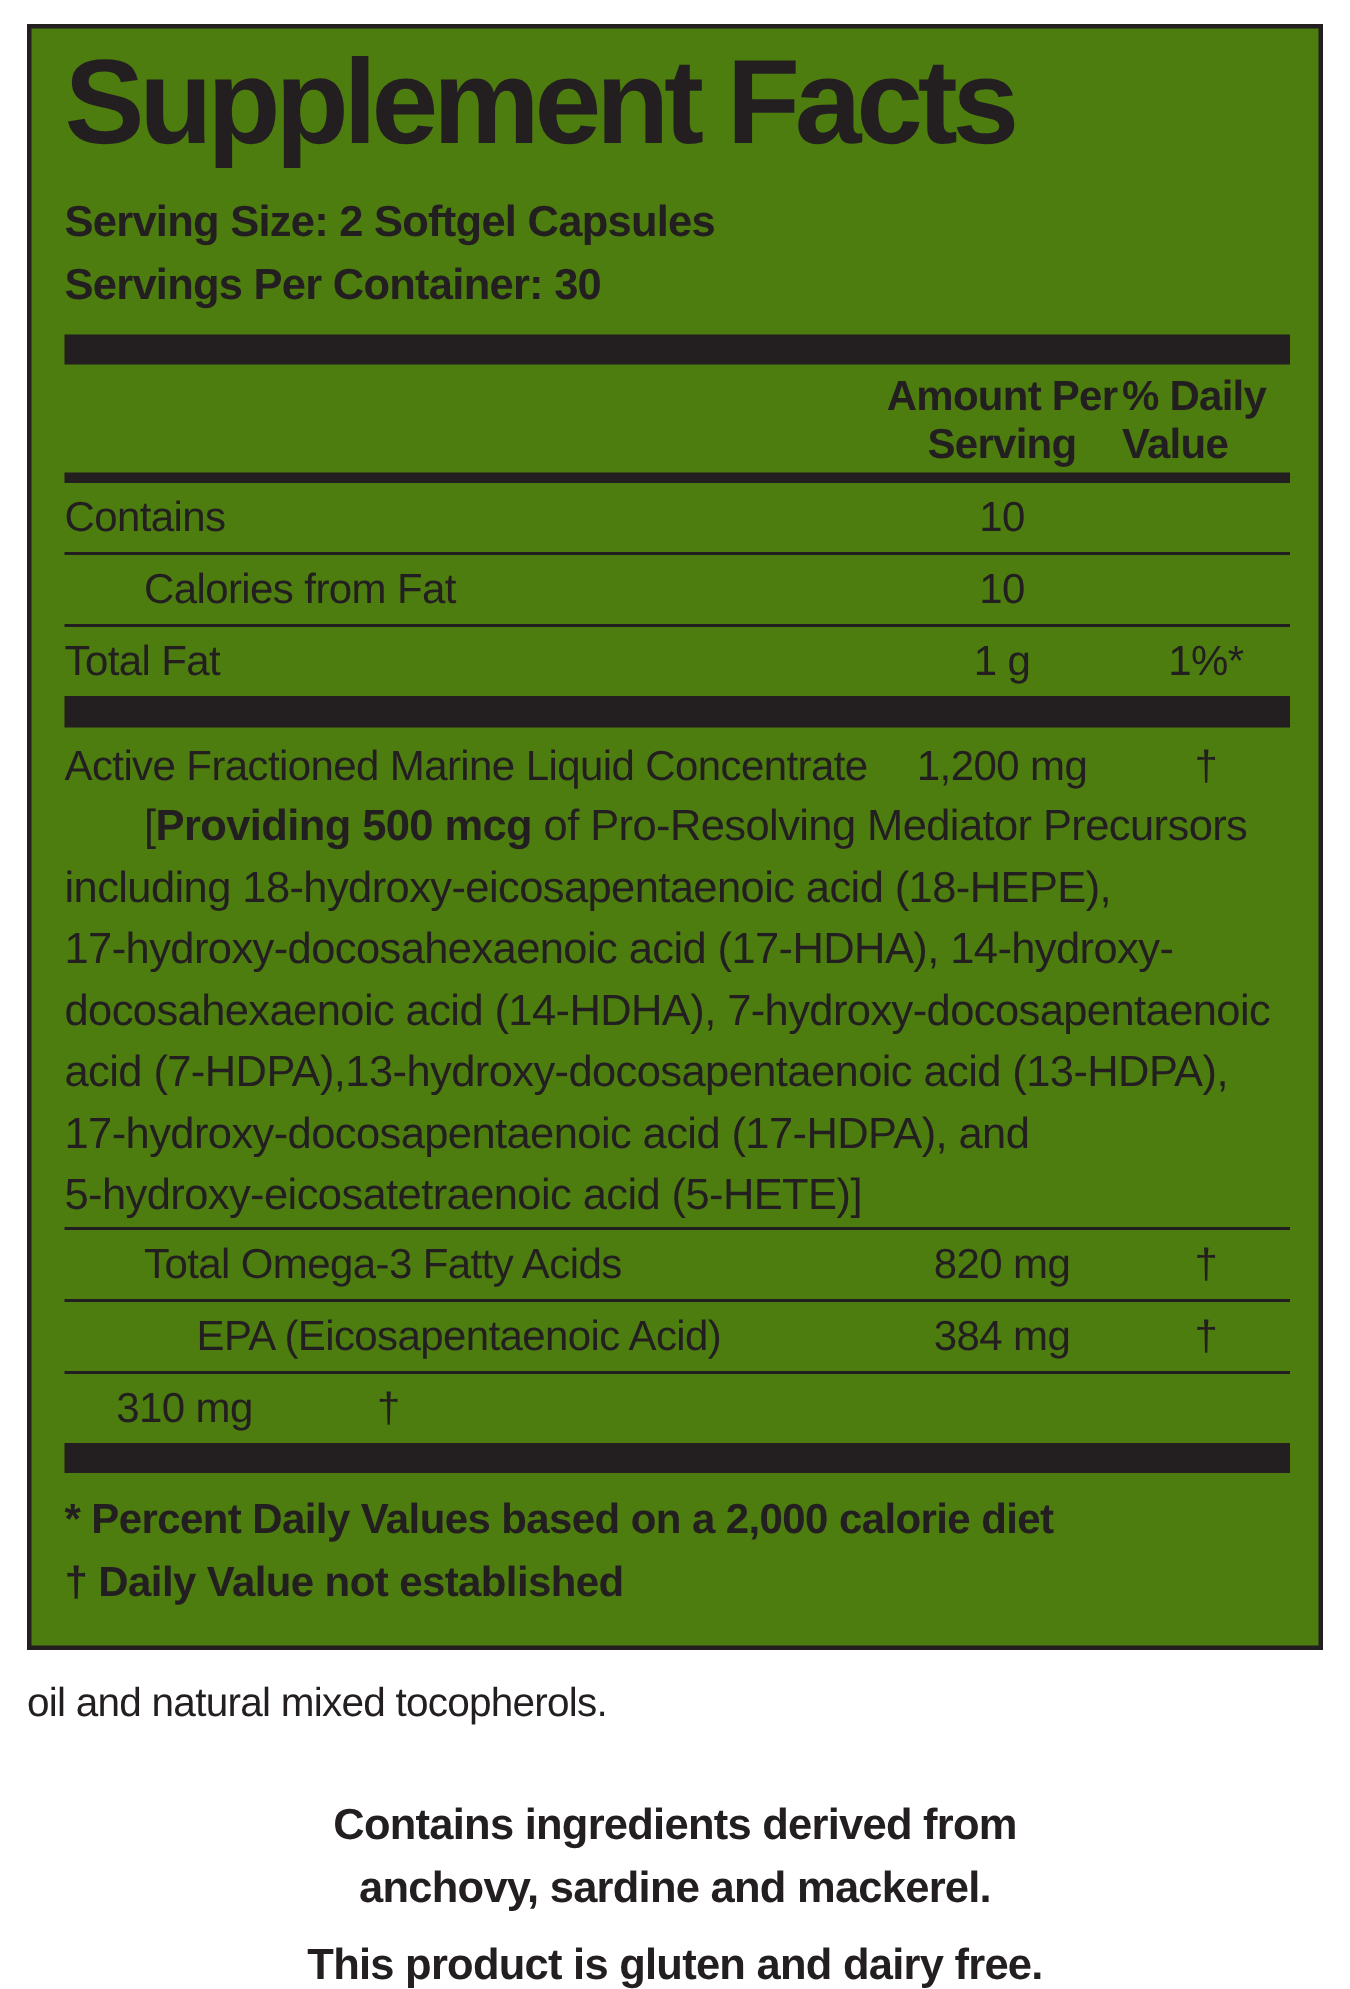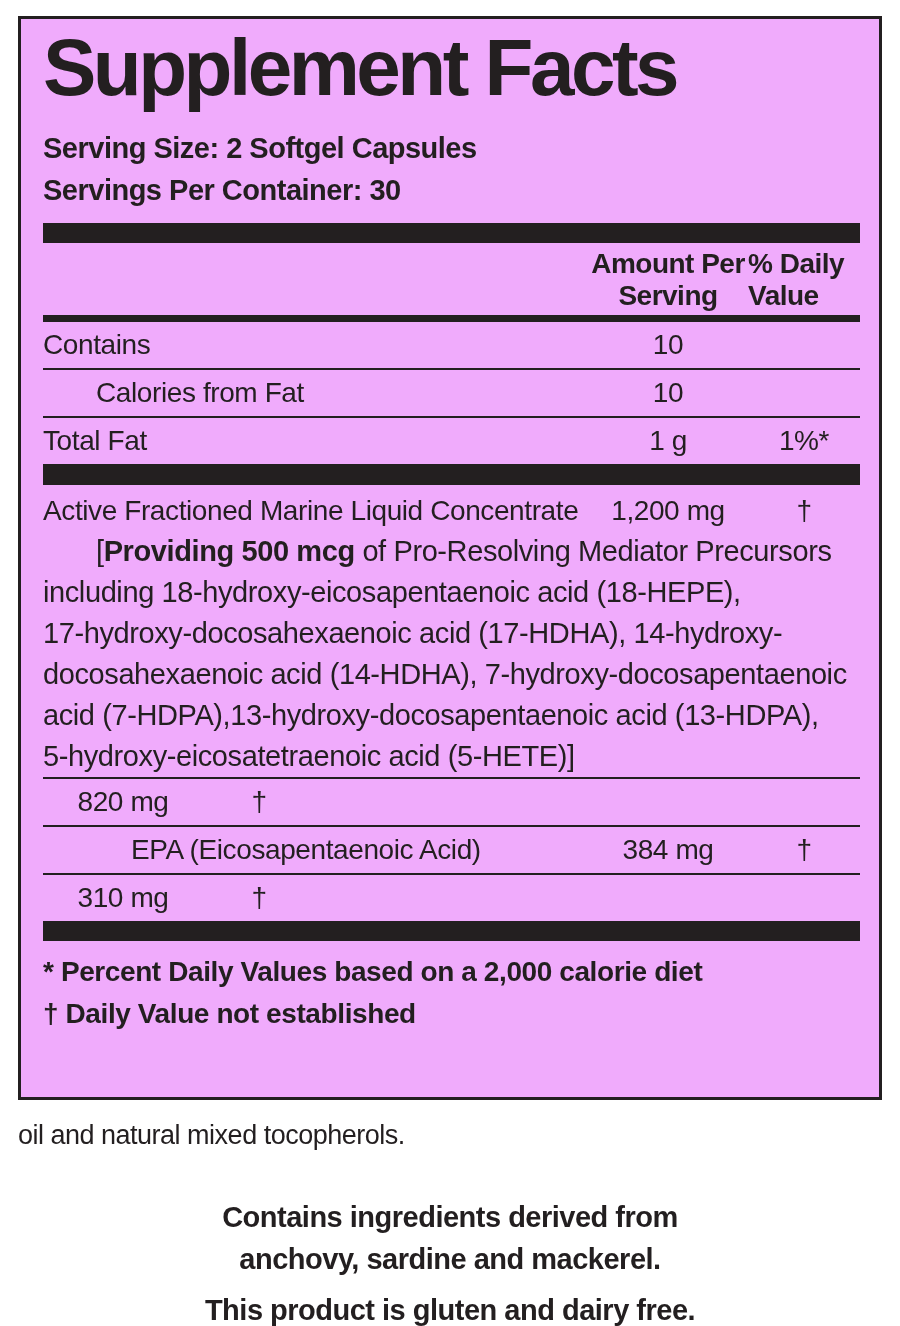--- a/index.html
+++ b/index.html
@@ -18,21 +18,21 @@
 
   
   .facts-box {
     position: absolute;
     left: 18px;
     top: 16px;
     width: 864px;
     height: 1084px;
     box-sizing: border-box;
     border: 3px solid #231f20;
-    background: #f0abfc;
+    background: #4d7c0f;
     padding: 12px 19px 0 22px;
   }
 
   .facts-title {
     font-weight: bold;
     font-size: 80px;
     line-height: 0.92;
     letter-spacing: -3.5px;
     white-space: nowrap;
   }
@@ -174,26 +174,28 @@
     <div class="amount">1,200 mg</div>
     <div class="dv">†</div>
   </div>
 
   <div class="detail">
     <div class="detail-first"><span>[</span><b>Providing 500 mcg</b><span> of Pro-Resolving Mediator Precursors</span></div>
     <div>including 18-hydroxy-eicosapentaenoic acid (18-HEPE),</div>
     <div>17-hydroxy-docosahexaenoic acid (17-HDHA), 14-hydroxy-</div>
     <div>docosahexaenoic acid (14-HDHA), 7-hydroxy-docosapentaenoic</div>
     <div>acid (7-HDPA),13-hydroxy-docosapentaenoic acid (13-HDPA),</div>
+    <div>17-hydroxy-docosapentaenoic acid (17-HDPA), and</div>
     <div>5-hydroxy-eicosatetraenoic acid (5-HETE)]</div>
   </div>
 
   <div class="thin-rule"></div>
 
   <div class="row">
+    <div class="name indent-1">Total Omega-3 Fatty Acids</div>
     <div class="amount">820 mg</div>
     <div class="dv">†</div>
   </div>
   <div class="thin-rule"></div>
 
   <div class="row">
     <div class="name indent-2">EPA (Eicosapentaenoic Acid)</div>
     <div class="amount">384 mg</div>
     <div class="dv">†</div>
   </div>

